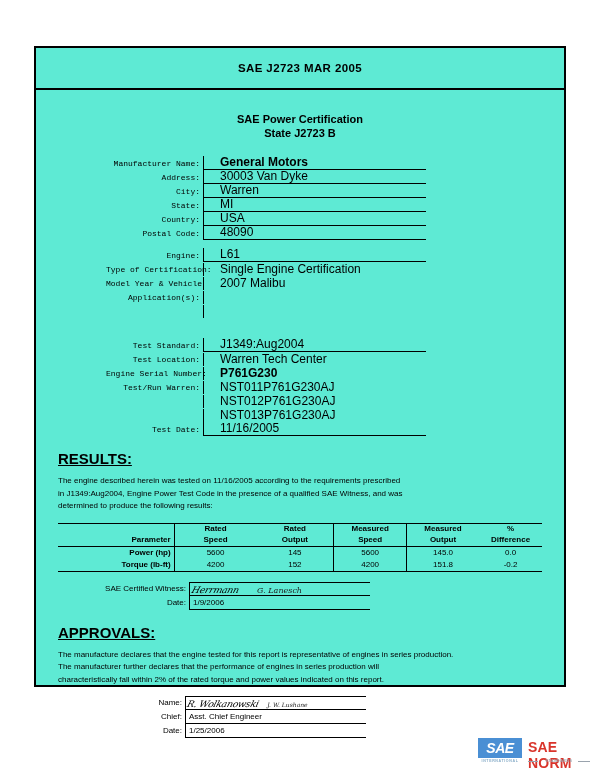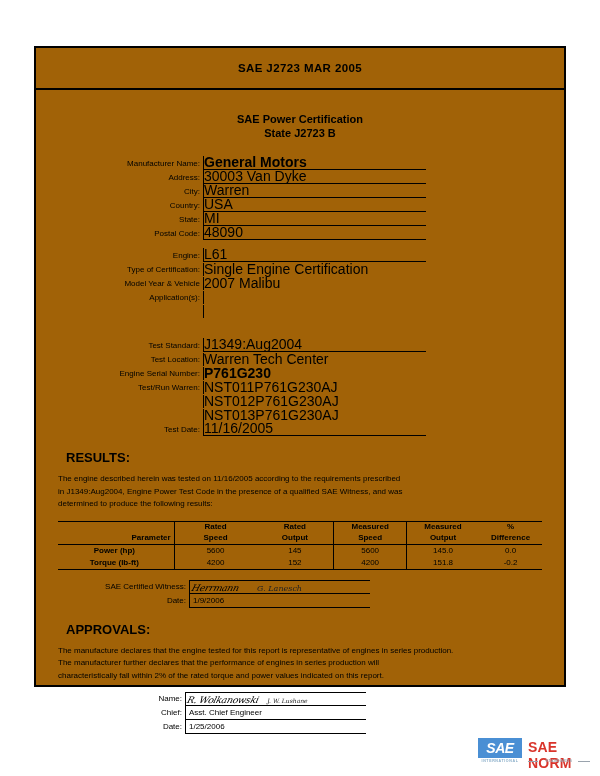--- a/index.html
+++ b/index.html
@@ -18,21 +18,21 @@
 
   
   #page-frame {
     position: absolute;
     left: 34px;
     top: 46px;
     width: 532px;
     height: 641px;
     border: 2px solid #000;
     box-sizing: border-box;
-    background: #a16207;
+    background: #5eead4;
   }
 
   
   #header-band {
     height: 40px;
     border-bottom: 2px solid #000;
     display: flex;
     align-items: center;
     justify-content: center;
   }
@@ -71,45 +71,47 @@
     min-height: 14px;
   }
   .field-label {
     width: 94px;
     text-align: right;
     font-size: 8px;
     line-height: 13px;
     padding-right: 3px;
     white-space: nowrap;
     flex: 0 0 auto;
+    font-family: Liberation Mono, monospace;
   }
   .field-value {
     flex: 1 1 auto;
-    font-size: 14px;
+    font-size: 12px;
     line-height: 13px;
     border-bottom: 1px solid #000;
     border-left: 1px solid #000;
-    padding-left: 0;
+    padding-left: 16px;
     min-height: 13px;
     box-sizing: border-box;
     white-space: nowrap;
   }
   .field-value.bold { font-weight: bold; }
   .field-value.noline { border-bottom: none; }
   .field-row.tall .field-label { line-height: 12px; }
 
   .spacer-8 { height: 8px; }
   .spacer-14 { height: 14px; }
   .spacer-20 { height: 20px; }
 
   
   .section-heading {
-    font-size: 13px;
-    font-weight: bold;
-    margin: 0 0 8px 8px;
+    font-size: 15px;
+    font-weight: bold;
+    margin: 0 0 8px 0;
+    text-decoration: underline;
   }
   .para {
     font-size: 8px;
     line-height: 12.5px;
     margin: 0;
   }
   .para-block { margin-bottom: 10px; }
 
   
   #results-table {
@@ -124,21 +126,21 @@
     text-align: center;
     vertical-align: bottom;
     line-height: 10px;
   }
   #results-table thead th {
     font-weight: bold;
     padding-bottom: 1px;
   }
   #results-table thead th.p-head { text-align: right; padding-right: 3px; }
   #results-table tbody td.p-cell {
-    text-align: center;
+    text-align: right;
     padding-right: 3px;
     font-weight: bold;
   }
   .tbl-top { border-top: 1.5px solid #000; }
   .tbl-mid { border-bottom: 1.2px solid #000; }
   .tbl-bot { border-bottom: 1.5px solid #000; }
   .vr-l { border-left: 1px solid #000; }
   #results-table tbody td { padding-top: 1px; padding-bottom: 1px; }
 
   
@@ -289,26 +291,26 @@
       </div>
       <div class="field-row">
         <div class="field-label">Address:</div>
         <div class="field-value">30003 Van Dyke</div>
       </div>
       <div class="field-row">
         <div class="field-label">City:</div>
         <div class="field-value">Warren</div>
       </div>
       <div class="field-row">
+        <div class="field-label">State:</div>
+        <div class="field-value">MI</div>
+      </div>
+      <div class="field-row">
         <div class="field-label">Country:</div>
         <div class="field-value">USA</div>
-      </div>
-      <div class="field-row">
-        <div class="field-label">State:</div>
-        <div class="field-value">MI</div>
       </div>
       <div class="field-row">
         <div class="field-label">Postal Code:</div>
         <div class="field-value">48090</div>
       </div>
 
       <div class="spacer-8"></div>
 
       <div class="field-row">
         <div class="field-label">Engine:</div>

